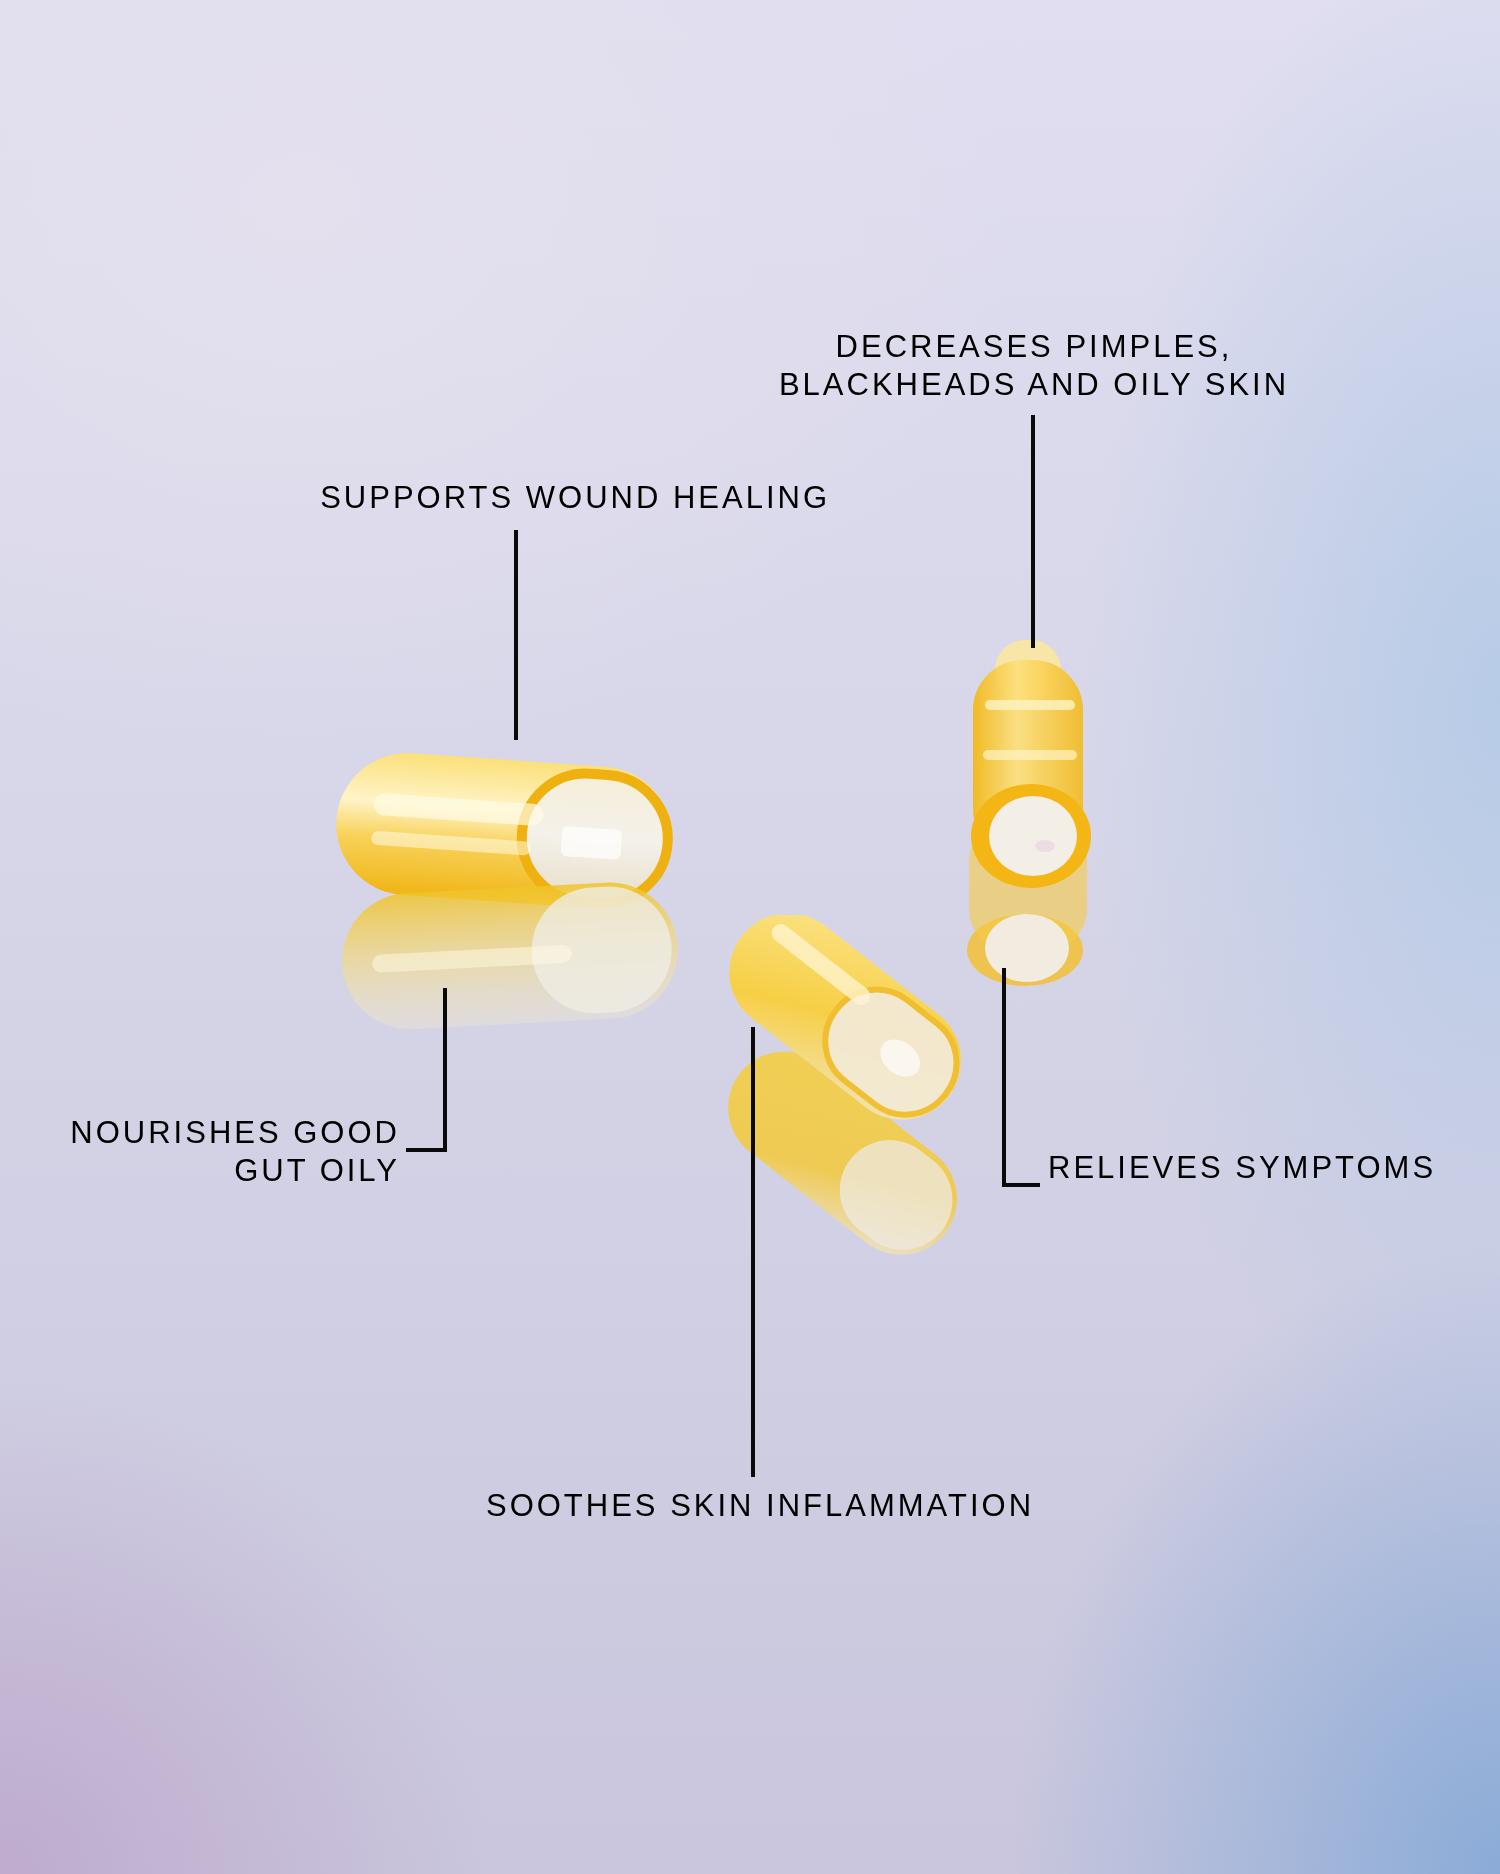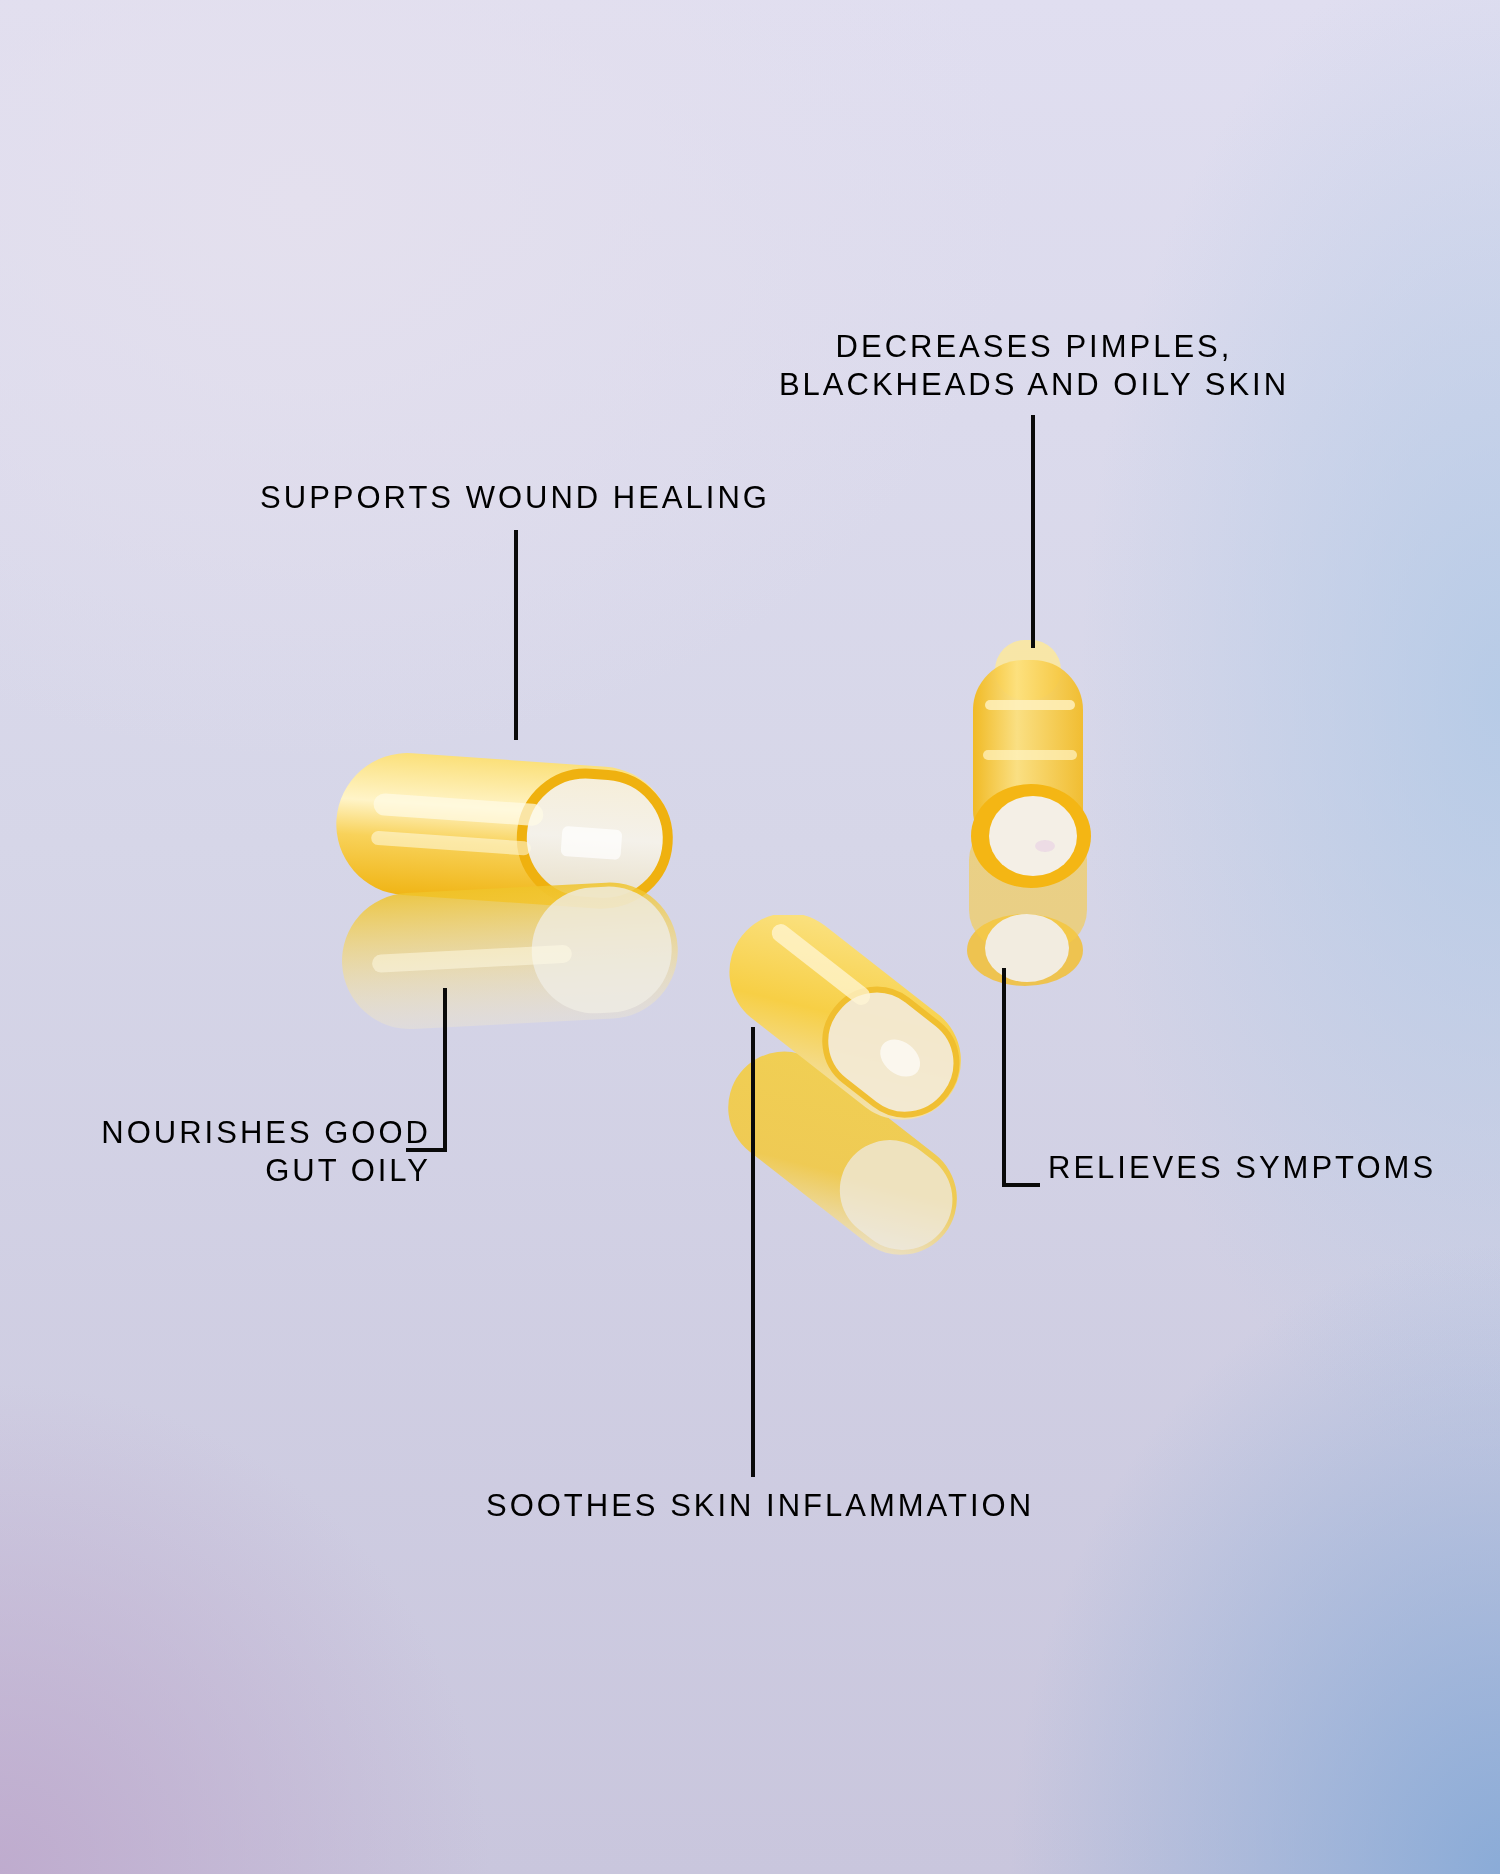--- a/index.html
+++ b/index.html
@@ -9,21 +9,21 @@
     background:
       radial-gradient(ellipse 700px 900px at 1500px 1874px, rgba(135,170,215,0.95), rgba(135,170,215,0) 70%),
       radial-gradient(ellipse 600px 1100px at 1500px 700px, rgba(175,200,230,0.8), rgba(175,200,230,0) 70%),
       radial-gradient(ellipse 700px 700px at 0px 1874px, rgba(190,170,205,0.95), rgba(190,170,205,0) 70%),
       radial-gradient(ellipse 900px 700px at 300px 200px, rgba(228,224,238,1), rgba(228,224,238,0) 80%),
       linear-gradient(180deg, #e0def0 0%, #d6d6e8 45%, #c9c6dd 100%);
   }
   .label { position:absolute; color:#000000; font-size:31px; letter-spacing:3px;
     line-height:38px; white-space:nowrap; font-weight:400; }
   .label.center { text-align:center; }
-  .label.right { text-align:right;padding-left:31px; }
+  .label.right { text-align:right; }
   .label.left { text-align:left; }
   .line { position:absolute; background:#0a0a0a; }
   .capsule-wrap { position:absolute; }
 </style>
 </head>
 <body>
 
 <div class="bg"></div>
 
 <div class="capsule-wrap" style="left:332px; top:752px; width:348px; height:160px;">
@@ -122,21 +122,21 @@
 <div class="line" style="left:1031px; top:415px; width:4px; height:233px;"></div>
 
 <div class="line" style="left:443px; top:988px; width:4px; height:164px;"></div>
 <div class="line" style="left:406px; top:1148px; width:41px; height:4px;"></div>
 
 <div class="line" style="left:1002px; top:968px; width:4px; height:219px;"></div>
 <div class="line" style="left:1002px; top:1183px; width:38px; height:4px;"></div>
 
 <div class="line" style="left:751px; top:1027px; width:4px; height:450px;"></div>
 
-<div class="label center" style="left:200px; top:479px; width:630px;">
+<div class="label center" style="left:200px; top:479px; width:630px;text-align:right;">
   <div>SUPPORTS WOUND HEALING</div>
 </div>
 
 <div class="label center" style="left:700px; top:328px; width:668px;">
   <div>DECREASES PIMPLES,</div>
   <div>BLACKHEADS AND OILY SKIN</div>
 </div>
 
 <div class="label right" style="left:0px; top:1114px; width:400px;">
   <div>NOURISHES GOOD</div>

